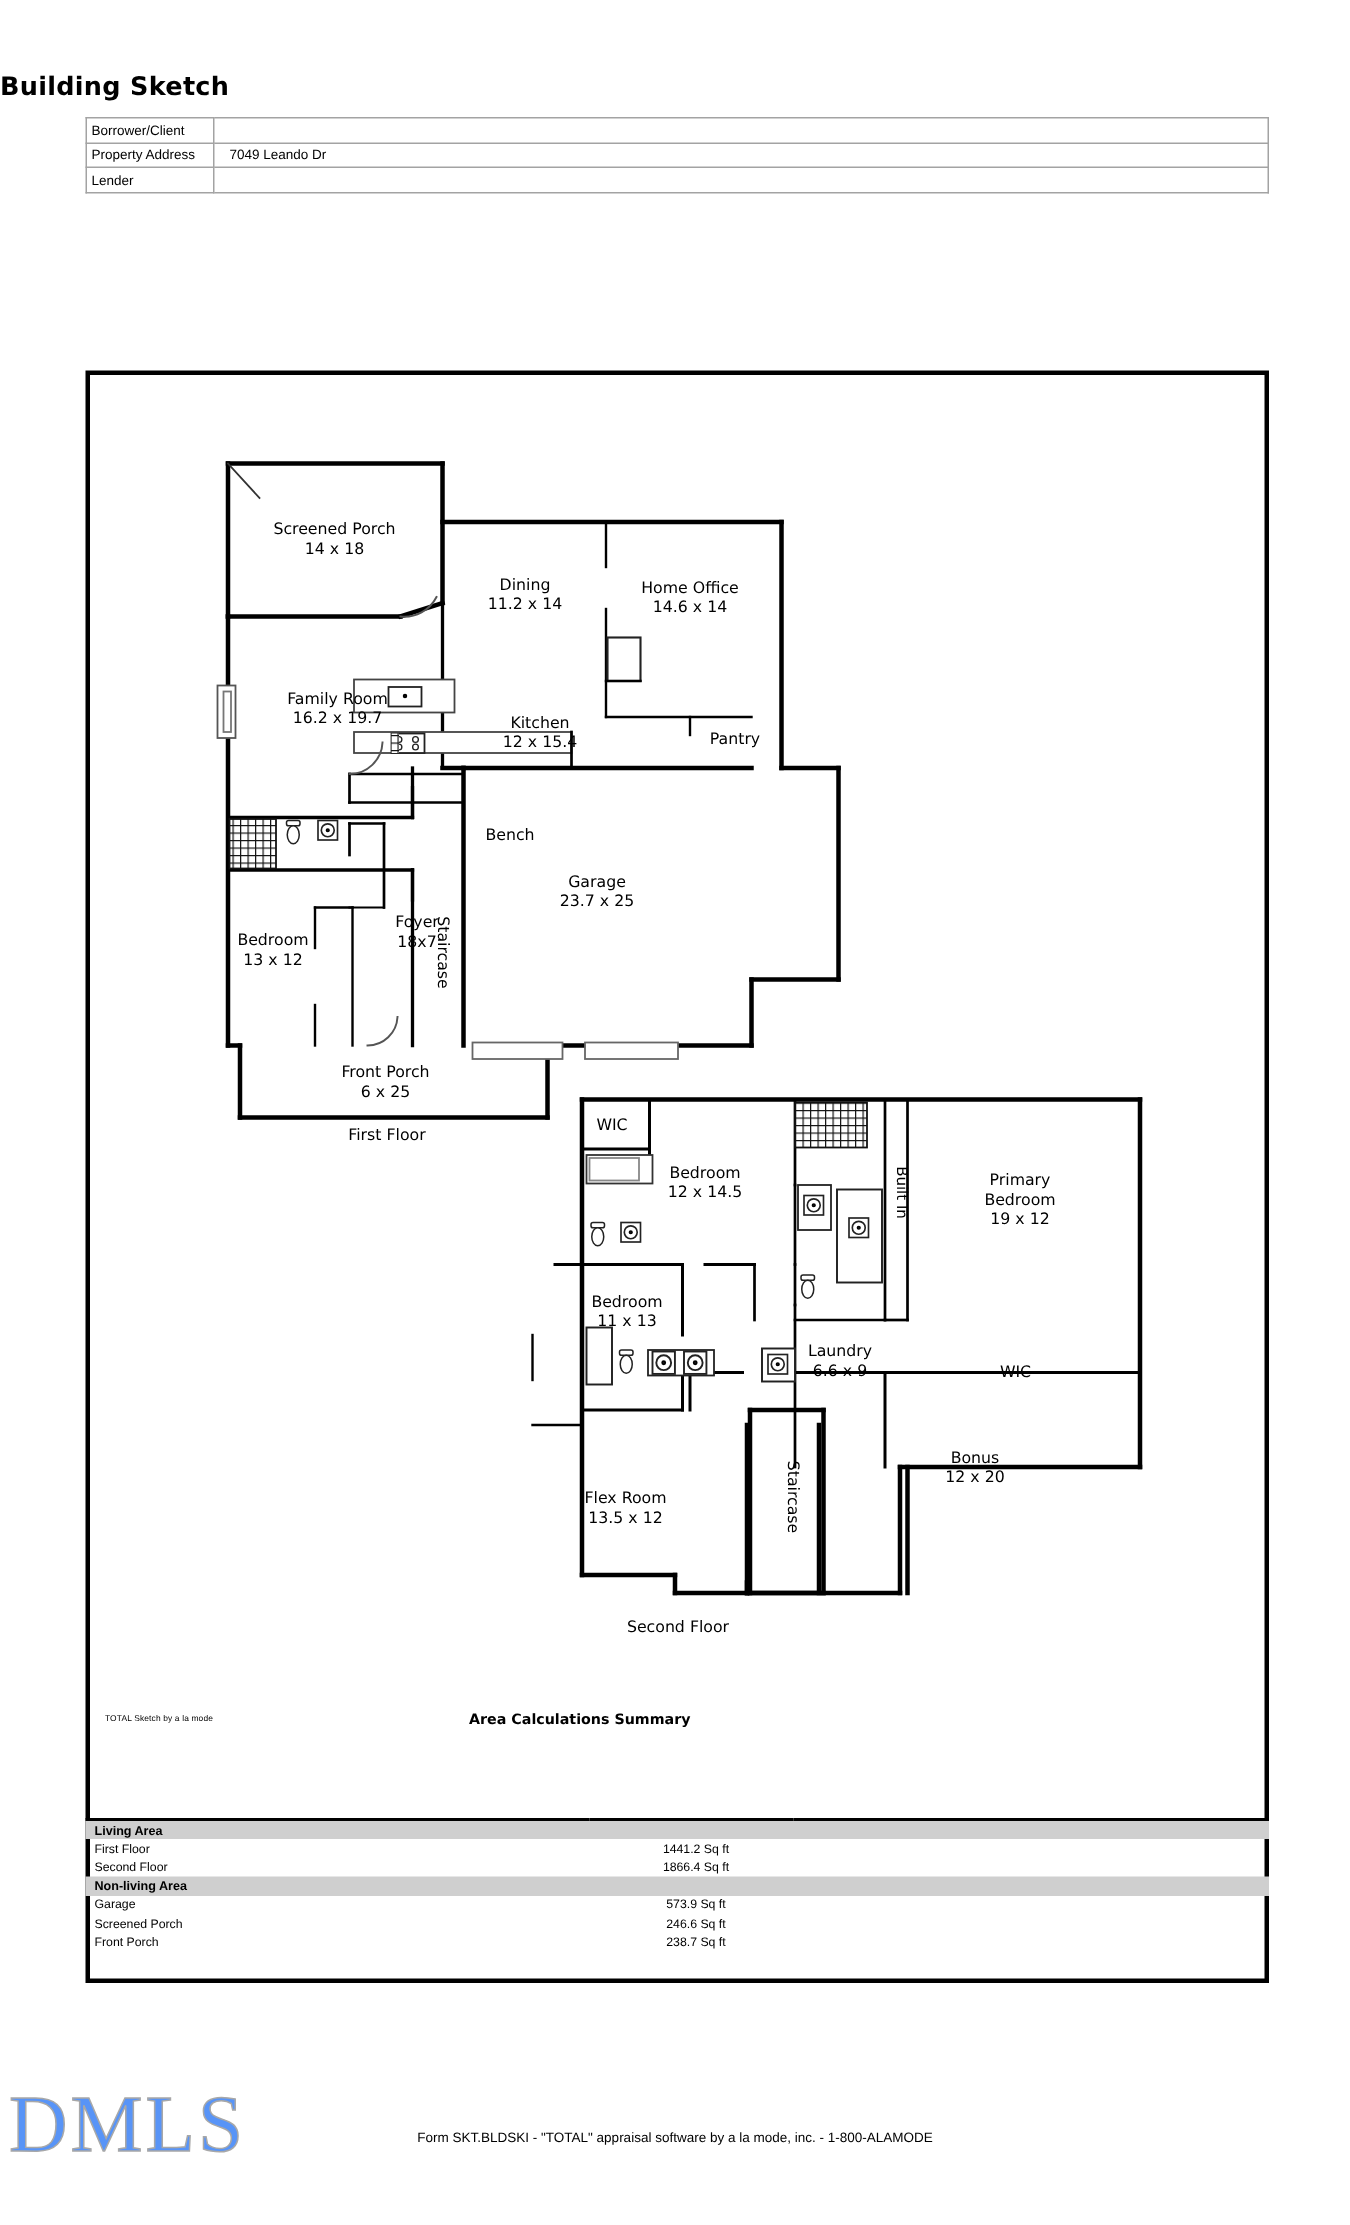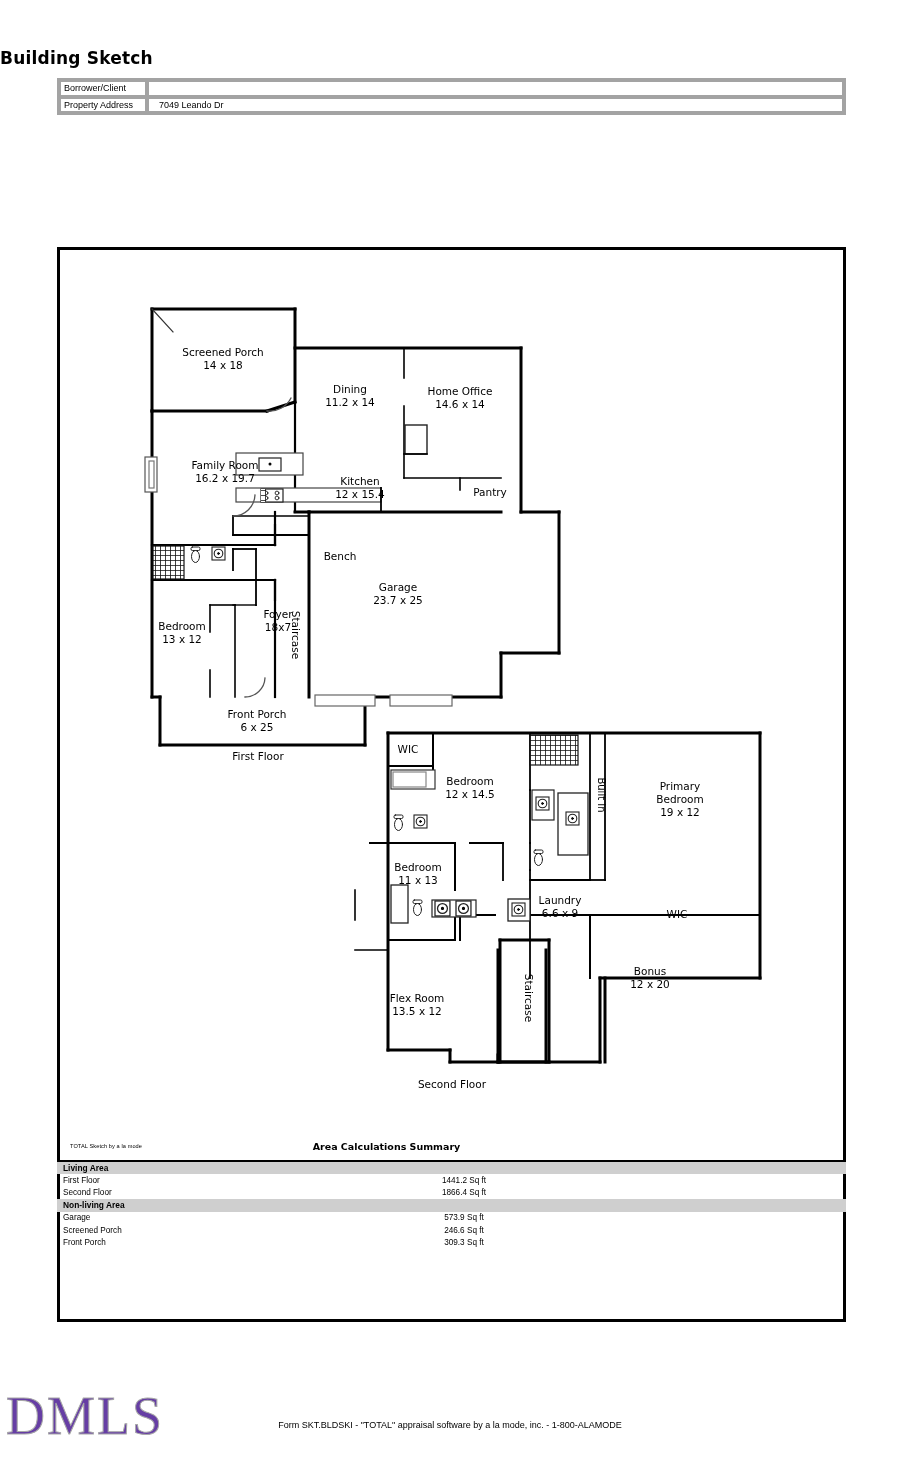--- a/index.html
+++ b/index.html
@@ -35,21 +35,21 @@
     left: 57px;
     top: 78px;
     width: 789px;
     border: 1px solid #000;
     border-collapse: collapse;
     font-size: 9.5px;
     background: #fff;
   }
   #header-table tr { height: 16.5px; }
   #header-table td {
-    border: 4px solid #a3a3a3;
+    border: 1px solid #a3a3a3;
     padding: 0 3px;
     vertical-align: middle;
     white-space: nowrap;
     font-family: "Liberation Sans", sans-serif;
     font-size: 9px;
   }
   .hdr-label { width: 78px; }
   .hdr-value {
     font-size: 11.5px;
     padding-left: 10px !important;
@@ -95,21 +95,21 @@
     position: absolute;
     left: 70px;
     top: 1143px;
     font-size: 5.6px;
     font-family: "Liberation Sans", sans-serif;
     letter-spacing: 0.1px;
   }
   #area-table {
     position: absolute;
     left: 57px;
-    top: 1160px;
+    top: 1212px;
     width: 789px;
     border-collapse: collapse;
     border-top: 2px solid #000;
     font-family: "Liberation Sans", sans-serif;
     font-size: 8.2px;
   }
   #area-table td {
     padding: 0 0 0 6px;
     height: 12.4px;
     vertical-align: middle;
@@ -134,21 +134,21 @@
     font-size: 9px;
     font-family: "Liberation Sans", sans-serif;
   }
   #dmls-watermark {
     position: absolute;
     left: 6px;
     top: 1385px;
     font-family: "Liberation Serif", serif;
     font-size: 54px;
     letter-spacing: 2px;
-    color: #4c1d95;
+    color: #3b82f6;
     -webkit-text-stroke: 1px #9a9a9a;
     text-shadow: 0 0 0 #bbb;
     opacity: 0.85;
     user-select: none;
   }
 
   svg text {
     font-family: "DejaVu Sans", "Liberation Sans", sans-serif;
     fill: #000;
   }
@@ -160,20 +160,24 @@
 
 <table id="header-table">
   <tbody>
       <tr>
     <td class="hdr-label">Borrower/Client</td>
     <td class="hdr-value" colspan="5"></td>
   </tr>
   <tr>
     <td class="hdr-label">Property Address</td>
     <td class="hdr-value" colspan="5">7049 Leando Dr</td>
+  </tr>
+  <tr>
+    <td class="hdr-label">Lender</td>
+    <td class="hdr-value" colspan="5"></td>
   </tr>
 </tbody>
   </table>
 
 <div id="sketch-frame">
   <svg id="floorplan-canvas" viewBox="0 0 783 1069">
     <defs>
       <pattern id="tileHatch" width="5" height="5" patternUnits="userSpaceOnUse">
         <rect width="5" height="5" fill="#fff"></rect>
         <path d="M0 0 H5 M0 0 V5" stroke="#111" stroke-width="1.6"></path>
@@ -522,20 +526,20 @@
     <td class="col-val">573.9 Sq ft</td>
     <td></td>
   </tr>
   <tr>
     <td class="col-name">Screened Porch</td>
     <td class="col-val">246.6 Sq ft</td>
     <td></td>
   </tr>
   <tr>
     <td class="col-name">Front Porch</td>
-    <td class="col-val">309.3 Sq ft</td>
+    <td class="col-val">238.7 Sq ft</td>
     <td></td>
   </tr>
 </tbody>
   </table>
 
 <div id="dmls-watermark">DMLS</div>
 <div id="form-footer">Form SKT.BLDSKI - "TOTAL" appraisal software by a la mode, inc. - 1-800-ALAMODE</div>
 
 </body></html>

